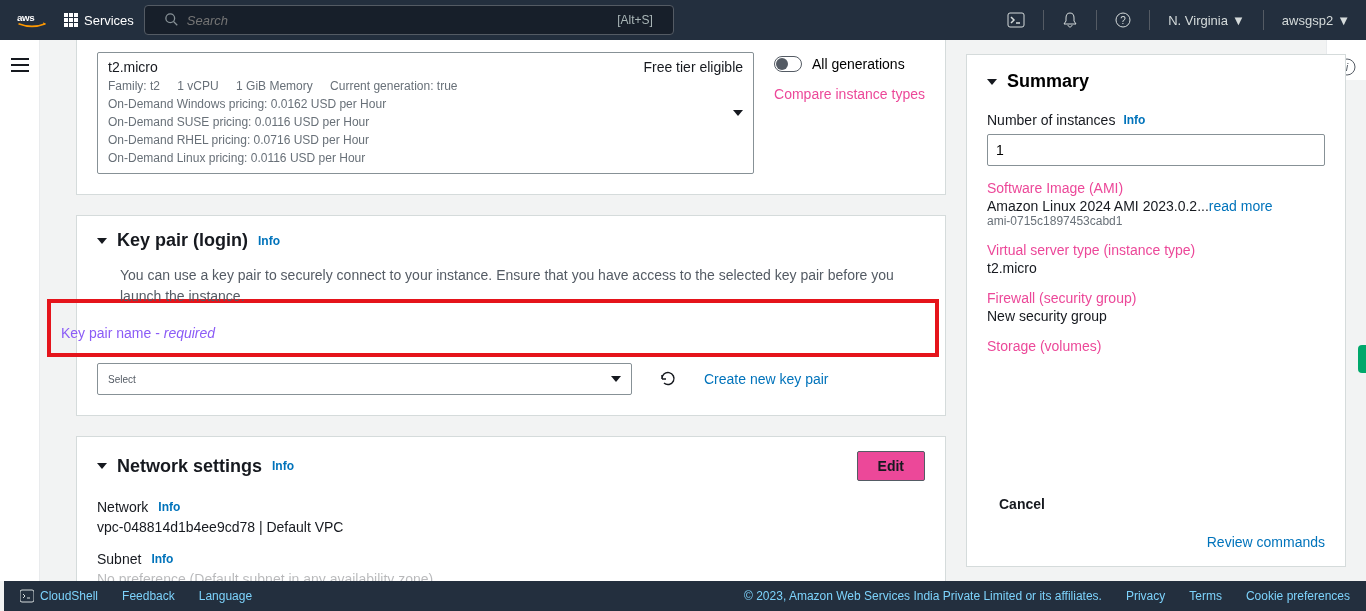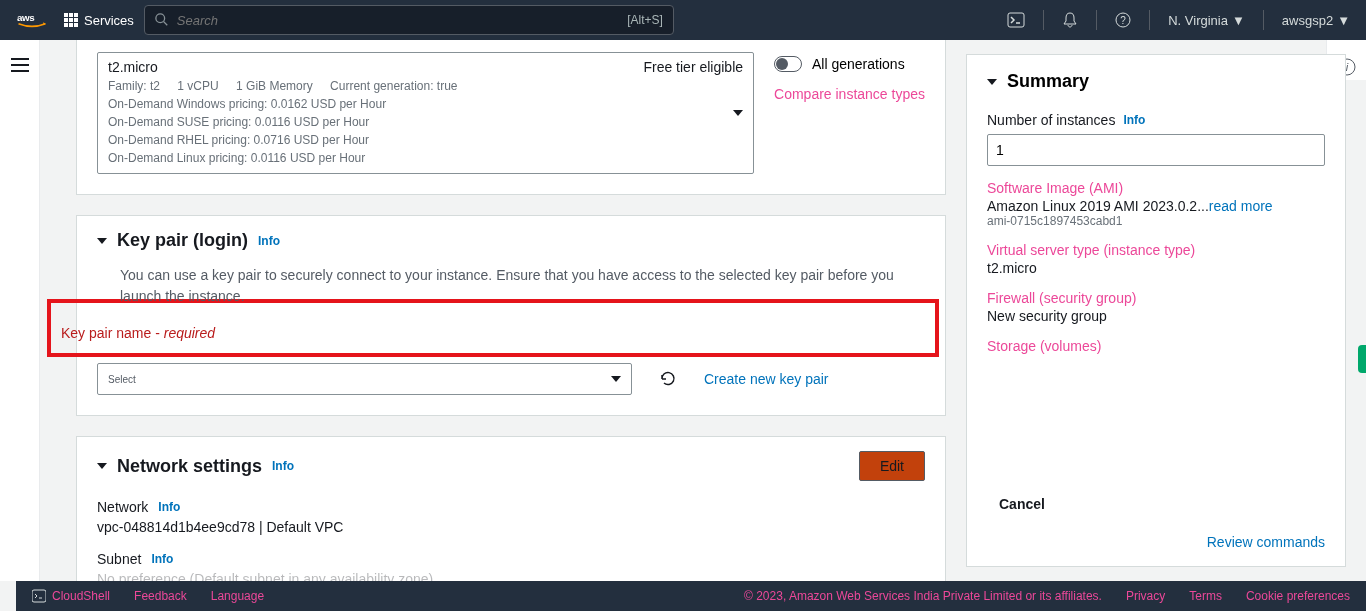--- a/index.html
+++ b/index.html
@@ -5,21 +5,21 @@
 * { margin: 0; padding: 0; box-sizing: border-box; font-family: "Amazon Ember", "Helvetica Neue", Arial, sans-serif; }
 body { background: #f2f3f3; overflow: hidden; width: 1366px; height: 611px; position: relative; }
 
 
 .top-nav { background: #232f3e; height: 40px; display: flex; align-items: center; padding: 0 16px; color: #d5dbdb; }
 .aws-logo { color: #ff9900; font-weight: bold; font-size: 15px; margin-right: 16px; letter-spacing: -0.5px; }
 .aws-logo svg { display: block; }
 .services-btn { display: flex; align-items: center; gap: 6px; margin-right: 10px; color: #fff; font-size: 13px; cursor: pointer; }
 .grid-icon { width: 14px; height: 14px; display: grid; grid-template-columns: repeat(3, 1fr); grid-template-rows: repeat(3, 1fr); gap: 1px; }
 .grid-icon span { background: #fff; }
-.search-box { flex: 0 0 530px; background: #171f2a; border: 1px solid #545b64; border-radius: 4px; height: 30px; display: flex; align-items: center; padding: 0 10px; color: #879196; }
+.search-box { flex: 0 0 530px; background: #171f2a; border: 1px solid #545b64; border-radius: 4px; height: 30px; display: flex; align-items: center; padding: 0 20px; color: #879196; }
 .search-box svg { margin-right: 8px; }
 .search-input { flex: 1; background: transparent; border: none; color: #d5dbdb; font-style: italic; font-size: 13px; outline: none; }
 .search-shortcut { font-size: 12px; color: #aab7b8; }
 .nav-right { margin-left: auto; display: flex; align-items: center; gap: 18px; }
 .nav-icon { color: #d5dbdb; cursor: pointer; display: flex; align-items: center; }
 .nav-sep { width: 1px; height: 20px; background: #545b64; }
 .region-sel, .account-sel { color: #d5dbdb; font-size: 13px; cursor: pointer; display: flex; align-items: center; gap: 4px; }
 
 
 .left-rail { position: absolute; left: 0; top: 40px; width: 40px; height: calc(100% - 70px); background: #fff; border-right: 1px solid #e9ebed; display: flex; justify-content: center; padding-top: 18px; }
@@ -50,32 +50,32 @@
 .instance-meta span { margin-right: 14px; }
 .instance-pricing { color: #687078; font-size: 12px; line-height: 1.5; }
 .dropdown-caret { position: absolute; right: 10px; top: 50%; transform: translateY(-50%); }
 .side-opts { display: flex; flex-direction: column; gap: 14px; padding-top: 4px; }
 .toggle-row { display: flex; align-items: center; gap: 10px; }
 .toggle { width: 28px; height: 16px; border-radius: 8px; border: 1px solid #545b64; background: #fff; position: relative; cursor: pointer; }
 .toggle::after { content: ''; position: absolute; width: 12px; height: 12px; border-radius: 50%; background: #545b64; top: 1px; left: 1px; }
 .compare-link { color: #ec4899; font-size: 14px; cursor: pointer; }
 
 
-.field-label { font-size: 14px; color: #b91c1c; margin-bottom: 6px; }
+.field-label { font-size: 14px; color: #8b5cf6; margin-bottom: 6px; }
 .field-label em { font-style: italic; }
 .highlight-label { border: 4px solid #e5141b; padding: 22px 10px 6px 10px; margin: -26px -14px 6px -50px; }
 .select-field { width: 535px; border: 1px solid #879196; border-radius: 2px; height: 32px; display: flex; align-items: center; padding: 0 10px; justify-content: space-between; cursor: pointer; }
 .select-placeholder { color: #545b64; font-size: 10px; }
 .keypair-row { display: flex; align-items: center; gap: 20px; }
 .refresh-btn { width: 32px; height: 32px; display: flex; align-items: center; justify-content: center; cursor: pointer; color: #16191f; }
 .create-link { color: #0073bb; font-size: 14px; cursor: pointer; }
 
 
 .net-header { display: flex; justify-content: space-between; align-items: center; padding: 14px 20px; }
-.edit-btn { border: 1px solid #545b64; background: #c2410c; padding: 6px 20px; font-size: 14px; font-weight: 400; cursor: pointer; border-radius: 2px; color: #16191f; }
+.edit-btn { border: 1px solid #545b64; background: #ec4899; padding: 6px 20px; font-size: 14px; font-weight: 700; cursor: pointer; border-radius: 2px; color: #16191f; }
 .net-field { margin-bottom: 16px; }
 .net-label { font-size: 14px; color: #16191f; margin-bottom: 4px; display: flex; gap: 10px; align-items: center; }
 .net-value { font-size: 14px; color: #16191f; }
 
 
 .summary { width: 380px; background: #fff; border: 1px solid #d5dbdb; margin: 14px 20px 14px 0; display: flex; flex-direction: column; }
 .summary-header { padding: 16px 20px; display: flex; align-items: center; gap: 10px; border-bottom: none; }
 .summary-title { font-size: 18px; font-weight: 700; }
 .summary-body { flex: 1; overflow-y: auto; padding: 4px 20px 10px 20px; position: relative; }
 .summary-body::-webkit-scrollbar { width: 14px; }
@@ -92,21 +92,21 @@
 .footer-actions { display: flex; justify-content: space-between; align-items: flex-end; margin-bottom: 14px; }
 .cancel-btn { background: none; border: none; font-size: 14px; font-weight: 700; cursor: pointer; color: #16191f; padding: 8px 12px; }
 .launch-btn { background: #ff9900; border: 1px solid #ff9900; padding: 8px 20px; font-size: 14px; font-weight: 700; cursor: pointer; border-radius: 2px; color: #16191f; }
 .review-link { color: #0073bb; font-size: 14px; cursor: pointer; text-align: right; display: block; }
 
 
 .right-rail { position: absolute; right: 0; top: 40px; width: 40px; background: #fff; border-left: 1px solid #e9ebed; display: flex; justify-content: center; padding-top: 18px; height: 40px; }
 .green-tab { position: absolute; right: 0; top: 345px; width: 8px; height: 28px; background: #00a86b; border-radius: 4px 0 0 4px; }
 
 
-.footer { position: absolute; bottom: 0; left: 16px; right: 0; height: 30px; background: #232f3e; display: flex; align-items: center; padding: 0 16px; color: #ec4899; font-size: 12px; }
+.footer { position: absolute; bottom: 0; left: 4px; right: 0; height: 30px; background: #232f3e; display: flex; align-items: center; padding: 0 16px; color: #7dd3fc; font-size: 12px; }
 .footer-left { display: flex; gap: 24px; align-items: center; }
 .footer-item { cursor: pointer; display: flex; align-items: center; gap: 6px; }
 .footer-right { margin-left: auto; display: flex; gap: 24px; align-items: center; }
 </style>
 </head>
 <body>
 
 <div class="top-nav">
   <div class="aws-logo">
     <svg width="32" height="18" viewBox="0 0 40 24">
@@ -281,21 +281,21 @@
     <div class="summary-body">
       <div class="sum-field">
         <div class="sum-label">
             <span>Number of instances</span>
             <a class="info-link">Info</a>
           </div>
         <input class="num-input" value="1" style="">
       </div>
       <div class="sum-field">
         <a class="sum-link">Software Image (AMI)</a>
-        <div class="sum-value"><span>Amazon Linux 2019 AMI 2023.0.2...</span><a class="read-more">read more</a></div>
+        <div class="sum-value"><span>Amazon Linux 2024 AMI 2023.0.2...</span><a class="read-more">read more</a></div>
         <div class="sum-sub">ami-0715c1897453cabd1</div>
       </div>
       <div class="sum-field">
         <a class="sum-link">Virtual server type (instance type)</a>
         <div class="sum-value">t2.micro</div>
       </div>
       <div class="sum-field">
         <a class="sum-link">Firewall (security group)</a>
         <div class="sum-value">New security group</div>
       </div>

